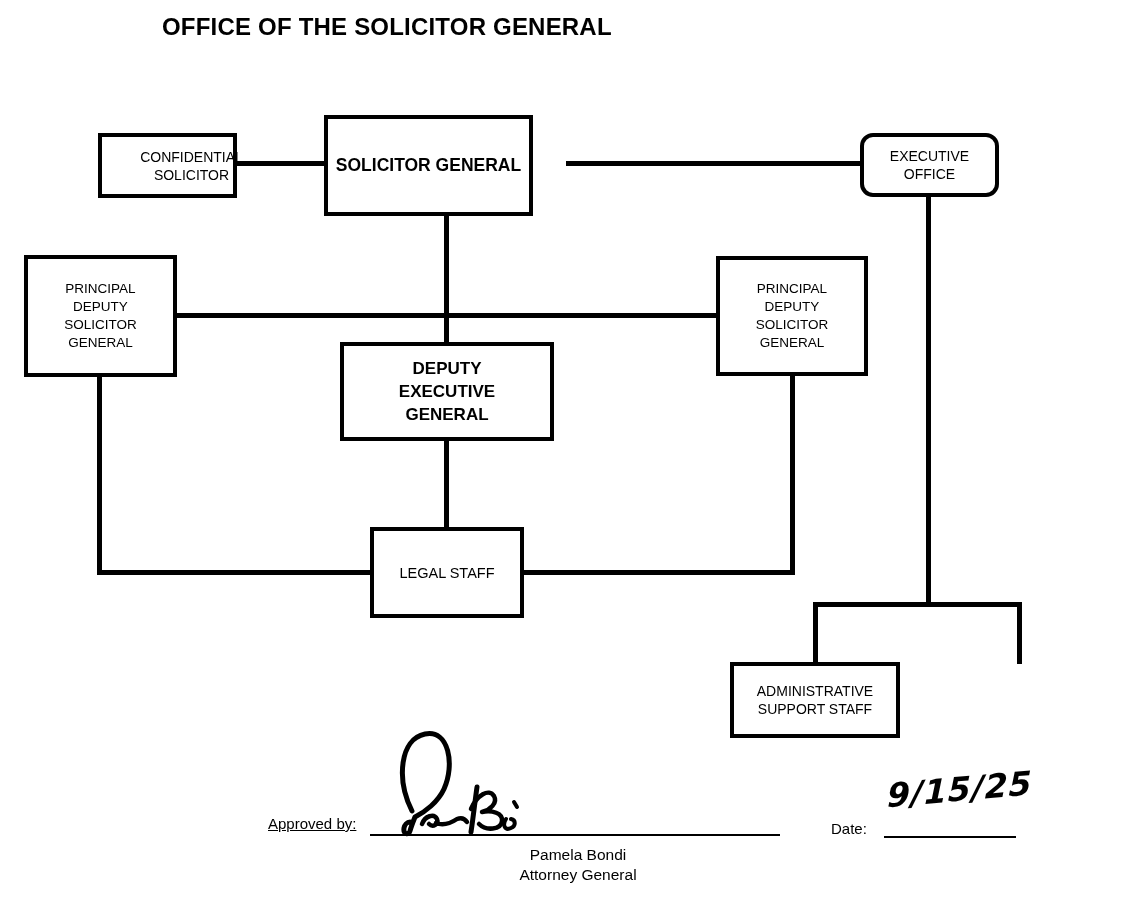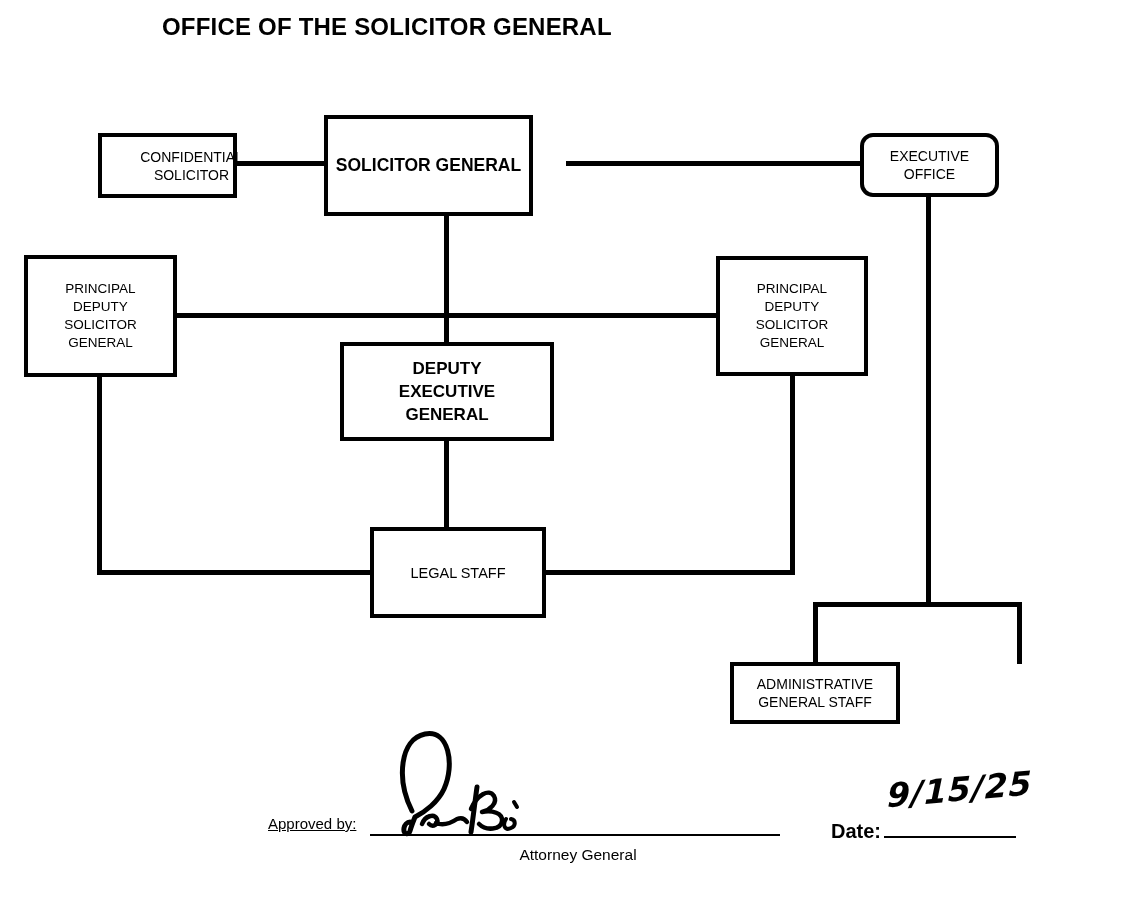--- a/index.html
+++ b/index.html
@@ -36,41 +36,41 @@
     text-align: center;
     z-index: 2;
   }
   .box .bl { display: block; }
   .b-ca  { left: 98px;  top: 133px; width: 139px; height: 65px;  font-size: 14px;   line-height: 18px; padding-left: 48px; }
   .b-sg  { left: 324px; top: 115px; width: 209px; height: 101px; font-size: 17.5px; font-weight: bold; line-height: 21px; }
   .b-eo  { left: 860px; top: 133px; width: 139px; height: 64px;  font-size: 14px;   line-height: 18px; border-radius: 13px; }
   .b-pdl { left: 24px;  top: 255px; width: 153px; height: 122px; font-size: 13.5px; line-height: 18px; }
   .b-pdr { left: 716px; top: 256px; width: 152px; height: 120px; font-size: 13.5px; line-height: 18px; }
   .b-dsg { left: 340px; top: 342px; width: 214px; height: 99px;  font-size: 17px;   font-weight: bold; line-height: 23px; }
-  .b-ls  { left: 370px; top: 527px; width: 176px; height: 91px;  font-size: 14.5px; line-height: 18px; }
-  .b-ass { left: 730px; top: 662px; width: 170px; height: 62px;  font-size: 14px;   line-height: 18px; }
+  .b-ls  { left: 370px; top: 527px; width: 154px; height: 91px;  font-size: 14.5px; line-height: 18px; }
+  .b-ass { left: 730px; top: 662px; width: 170px; height: 76px;  font-size: 14px;   line-height: 18px; }
   .b-lss { left: 933px; top: 662px; width: 172px; height: 61px;  font-size: 14px;   line-height: 18px; }
 
   .conn { position: absolute; background: var(--ink, #000); z-index: 1; }
   .c-ca-sg      { left: 235px; top: 161px; width: 90px;  height: 5px; }
   .c-sg-eo      { left: 566px; top: 161px; width: 295px; height: 5px; }
   .c-sg-down    { left: 444px; top: 214px; width: 5px;   height: 129px; }
   .c-pdsg-cross { left: 175px; top: 313px; width: 543px; height: 5px; }
   .c-left-drop  { left: 97px;  top: 375px; width: 5px;   height: 200px; }
   .c-left-horiz { left: 97px;  top: 570px; width: 275px; height: 5px; }
   .c-right-drop { left: 790px; top: 374px; width: 5px;   height: 201px; }
   .c-right-horiz{ left: 521px; top: 570px; width: 274px; height: 5px; }
   .c-dsg-ls     { left: 444px; top: 439px; width: 5px;   height: 90px; }
   .c-eo-drop    { left: 926px; top: 195px; width: 5px;   height: 412px; }
   .c-bottom-bar { left: 813px; top: 602px; width: 209px; height: 5px; }
   .c-ass-drop   { left: 813px; top: 605px; width: 5px;   height: 59px; }
   .c-lss-drop   { left: 1017px;top: 605px; width: 5px;   height: 59px; }
 
   .approved-label { position: absolute; left: 268px; top: 815px; font-size: 15px; text-decoration: underline; }
-  .date-label     { position: absolute; left: 831px; top: 820px; font-size: 20px; font-weight: bold; }
+  .date-label     { position: absolute; left: 831px; top: 820px; font-size: 15px; }
   .sig-line  { position: absolute; left: 370px; top: 834px; width: 410px; height: 2px; background: var(--ink, #000); }
   .date-line { position: absolute; left: 884px; top: 836px; width: 132px; height: 2px; background: var(--ink, #000); }
   .sig-svg   { position: absolute; left: 392px; top: 727px; width: 136px; height: 112px; z-index: 3; }
   .date-hand {
     position: absolute; left: 887px; top: 770px; width: 140px;
     font-size: 33px; font-weight: bold; font-style: italic;
     font-family: "DejaVu Sans", sans-serif;
     transform: rotate(-5deg) skewX(-6deg);
     letter-spacing: 1px;
     white-space: nowrap;
@@ -135,21 +135,21 @@
     <span class="bl">EXECUTIVE</span>
     <span class="bl">GENERAL</span>
   </div>
 
   <div class="box b-ls">
     <span class="bl">LEGAL STAFF</span>
   </div>
 
   <div class="box b-ass">
     <span class="bl">ADMINISTRATIVE</span>
-    <span class="bl">GENERAL STAFF</span>
+    <span class="bl">SUPPORT STAFF</span>
   </div>
 
 
   <div class="approved-label">Approved by:</div>
   <div class="sig-line"></div>
 
   <svg class="sig-svg" viewBox="0 0 136 112" xmlns="http://www.w3.org/2000/svg">
     <g fill="none" stroke="#000000" stroke-linecap="round" stroke-linejoin="round">
 
       <path stroke-width="5" d="M 20 84 C 4 52, 8 12, 33 7 C 57 2, 63 38, 52 62 C 46 75, 33 85, 23 90 C 21 95, 19 100, 18 104 C 17 108, 11 108, 12 101 C 12.5 98, 15 95, 18 95"></path>
@@ -158,20 +158,21 @@
 
       <path stroke-width="5" d="M 85 60 C 83 74, 81 92, 79 105"></path>
       <path stroke-width="4.5" d="M 79 82 C 85 68, 97 61, 102 69 C 106 76, 98 83, 90 85 C 100 83, 111 86, 110 94 C 109 103, 94 104, 87 97"></path>
 
       <path stroke-width="4" d="M 114 92 C 110 98, 113 104, 119 101 C 124 99, 124 93, 119 92"></path>
       <path stroke-width="4" d="M 122 75 L 125 80"></path>
     </g>
   </svg>
 
   <div class="signer-block">
+    <div>Pamela Bondi</div>
     <div>Attorney General</div>
   </div>
 
   <div class="date-label">Date:</div>
   <div class="date-line"></div>
   <div class="date-hand">9/15/25</div>
 
 </div>
 
 </body></html>

